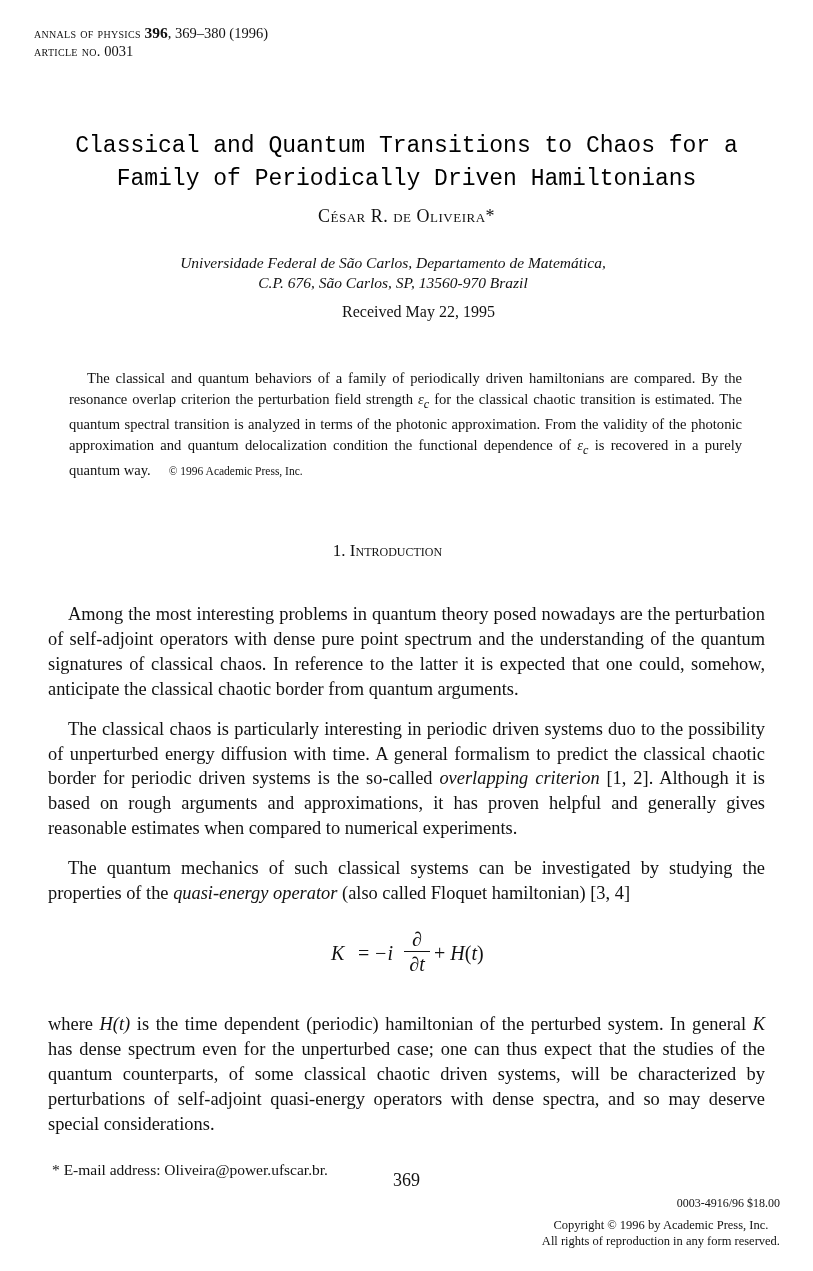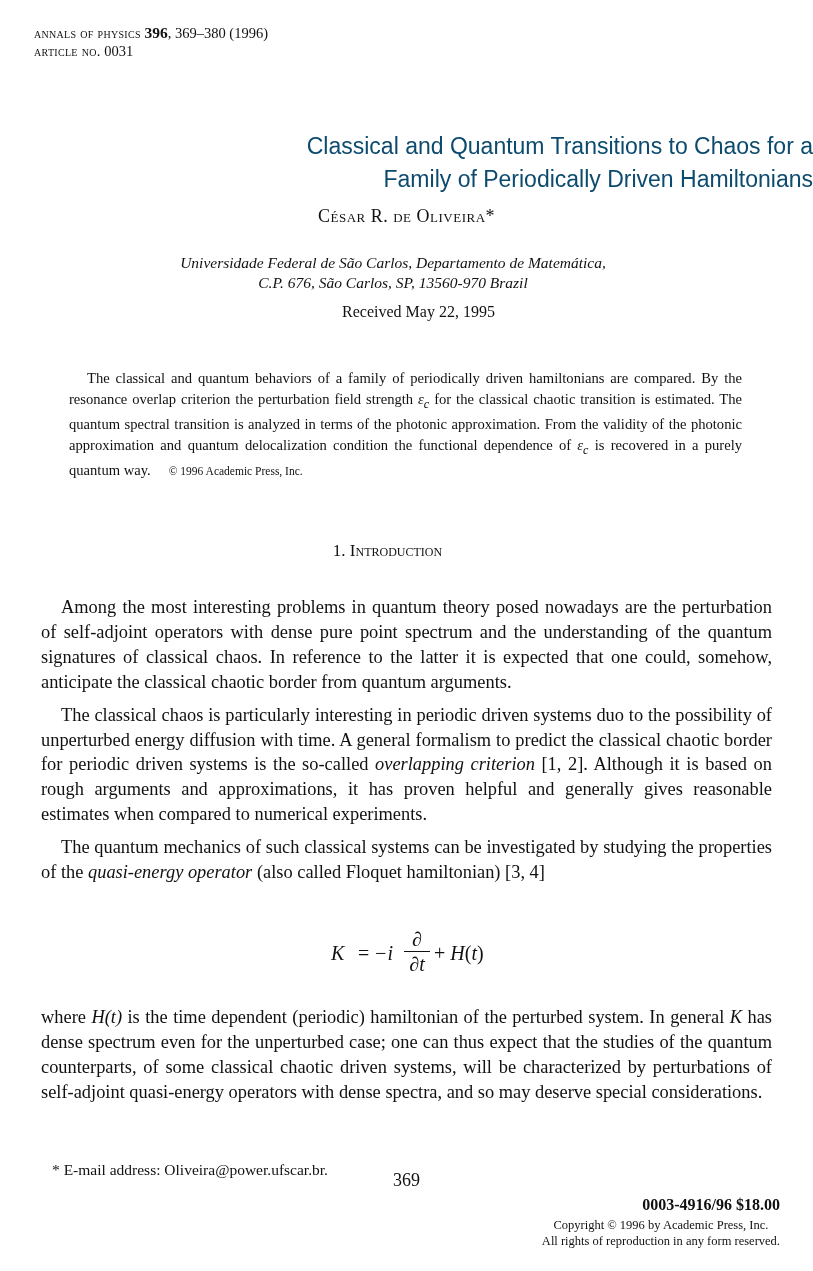--- a/index.html
+++ b/index.html
@@ -6,52 +6,52 @@
   body {
     width: 813px; height: 1271px; position: relative; overflow: hidden;
     font-family: "Liberation Serif", "DejaVu Serif", serif; color: #111;
   }
   .abs { position: absolute; }
   .sc { font-variant: small-caps; }
   .journal { left: 34px; top: 24px; font-size: 14.5px; line-height: 18px; }
   .journal .jname { font-variant: small-caps; letter-spacing: 0.3px; }
   .journal b { font-weight: bold; font-size: 15.5px; }
   .title {
-    left: 0; width: 813px; top: 130px; text-align: right;
-    font-family: Liberation Sans, sans-serif;
-    font-size: 23px; line-height: 33px; color: #0c4a6e;
+    left: 0; width: 813px; top: 130px; text-align: center;
+    font-family: Liberation Mono, monospace;
+    font-size: 23px; line-height: 33px; color: #000000;
   }
   .author { left: 0; width: 813px; top: 236px; text-align: center; font-size: 18px; font-variant: small-caps; letter-spacing: 0.5px; }
   .affil { left: 0; width: 786px; top: 253px; text-align: center; font-size: 15.5px; line-height: 20px; font-style: italic; }
   .received { left: 12px; width: 813px; top: 303px; text-align: center; font-size: 16px; }
   .abstract {
     left: 69px; width: 673px; top: 368px; font-size: 14.6px; line-height: 20.6px;
     text-align: justify; text-indent: 18px;
   }
   .abstract .copy { font-size: 11.5px; margin-left: 18px; }
   .section { left: 0; width: 775px; top: 541px; text-align: center; font-size: 17px; }
   .body {
     left: 33px; width: 747px; font-size: 18.4px; line-height: 24.9px; text-align: justify;
   }
-  .body p { margin: 8px; text-indent: 20px; }
+  .body p { margin: 15px; text-indent: 20px; }
   .p1 { top: 587px; }
   .p4 { top: 997px; }
   .eq { left: 0; width: 813px; top: 928px; height: 56px; font-size: 20px; font-style: italic; }
   .eq .K { position: absolute; left: 331px; top: 14px; }
   .eq .eqs { position: absolute; left: 358px; top: 14px; font-style: normal; }
   .eq .mi { position: absolute; left: 374px; top: 14px; }
   .eq .frac { position: absolute; left: 404px; top: 0; width: 26px; text-align: center; }
   .eq .frac .num { display: block; font-style: normal; line-height: 22px; }
   .eq .frac .bar { display: block; border-top: 1px solid #111; margin: 1px 0; }
   .eq .frac .den { display: block; line-height: 22px; }
   .eq .rest { position: absolute; left: 434px; top: 14px; }
   .eq .rest .n { font-style: normal; }
   .footnote { left: 52px; top: 1141px; font-size: 15.5px; margin-top: 20px; }
   .pagenum { left: 0; width: 813px; top: 1170px; text-align: center; font-size: 18px; }
-  .price { right: 33px; top: 1196px; font-size: 16px; text-align: right; font-weight: bold; }
+  .price { right: 33px; top: 1196px; font-size: 12px; text-align: right; }
   .rights { right: 33px; top: 1218px; font-size: 12.5px; line-height: 15.5px; text-align: center; }
   i { font-style: italic; }
 </style>
 </head>
 <body>
 
 <div class="abs journal">
   <div>
     <span class="jname">annals of physics</span>
     <b>396</b><span>, 369–380 (1996)</span>

